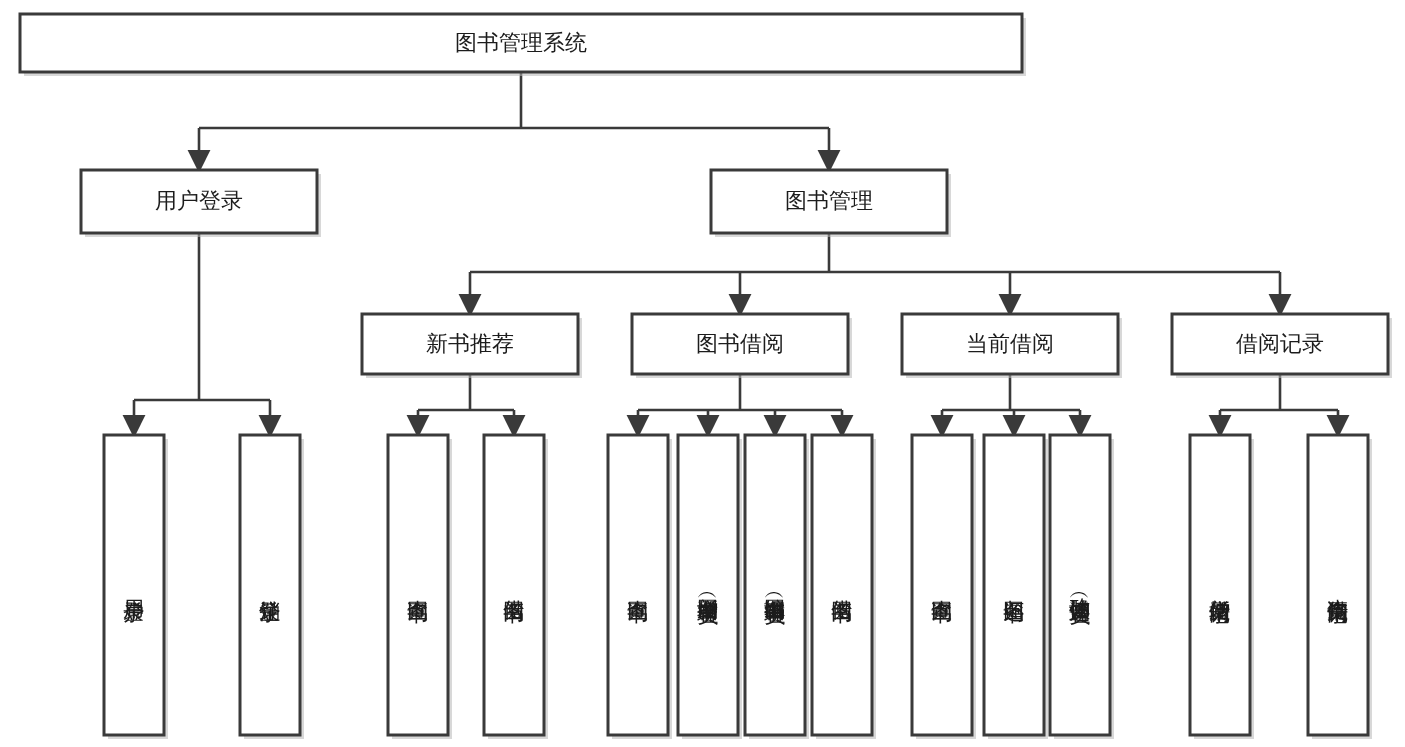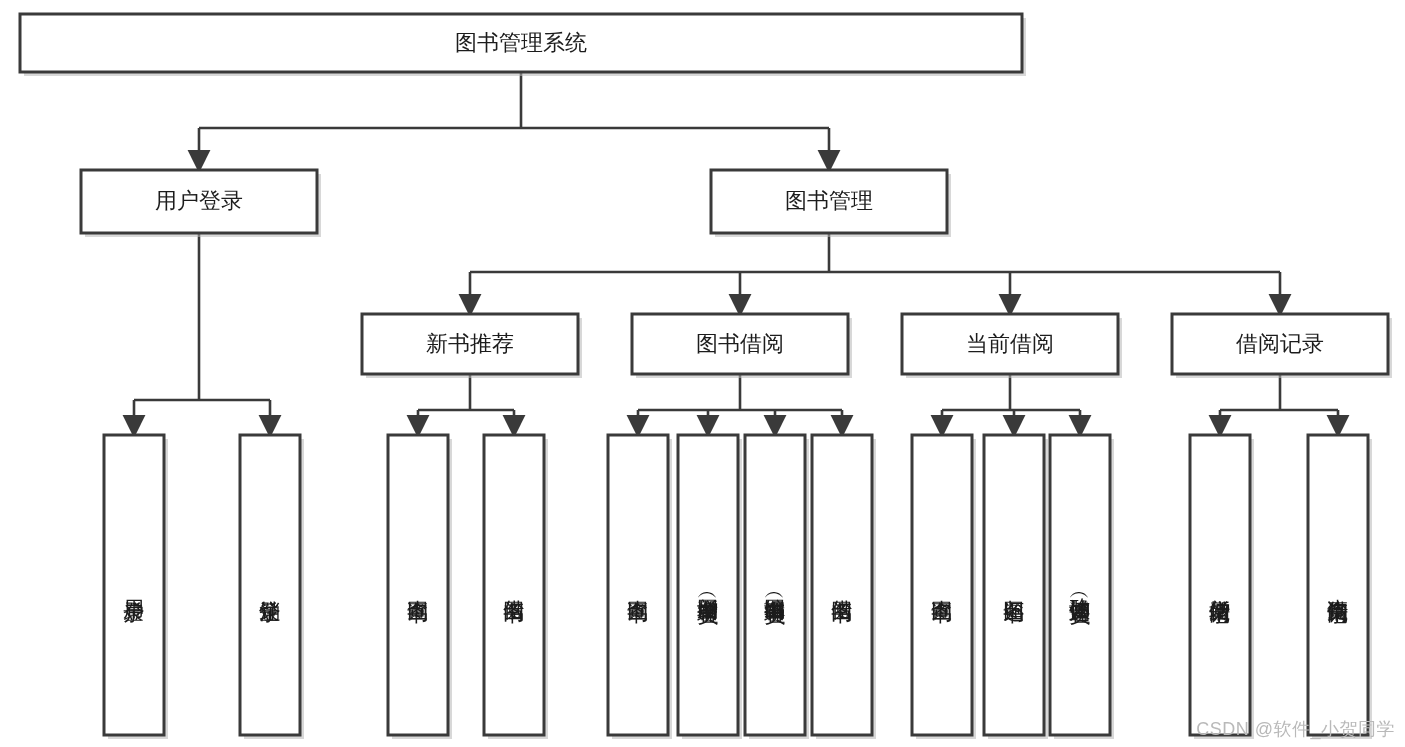--- a/index.html
+++ b/index.html
@@ -213,14 +213,13 @@
       <div class="leaf-label-wrap" style="left: 1050px; top: 435px; width: 60px; height: 300px;">
         <span class="leaf-label">确认归还（管理员）</span>
       </div>
       <div class="leaf-label-wrap" style="left: 1190px; top: 435px; width: 60px; height: 300px;">
         <span class="leaf-label">新增借阅记录</span>
       </div>
       <div class="leaf-label-wrap" style="left: 1308px; top: 435px; width: 60px; height: 300px;">
         <span class="leaf-label">查询借阅记录</span>
       </div>
     </div>
-  <div class="watermark">CSDN @软件_小贺同学</div>
 </div>
 
 </body></html>

